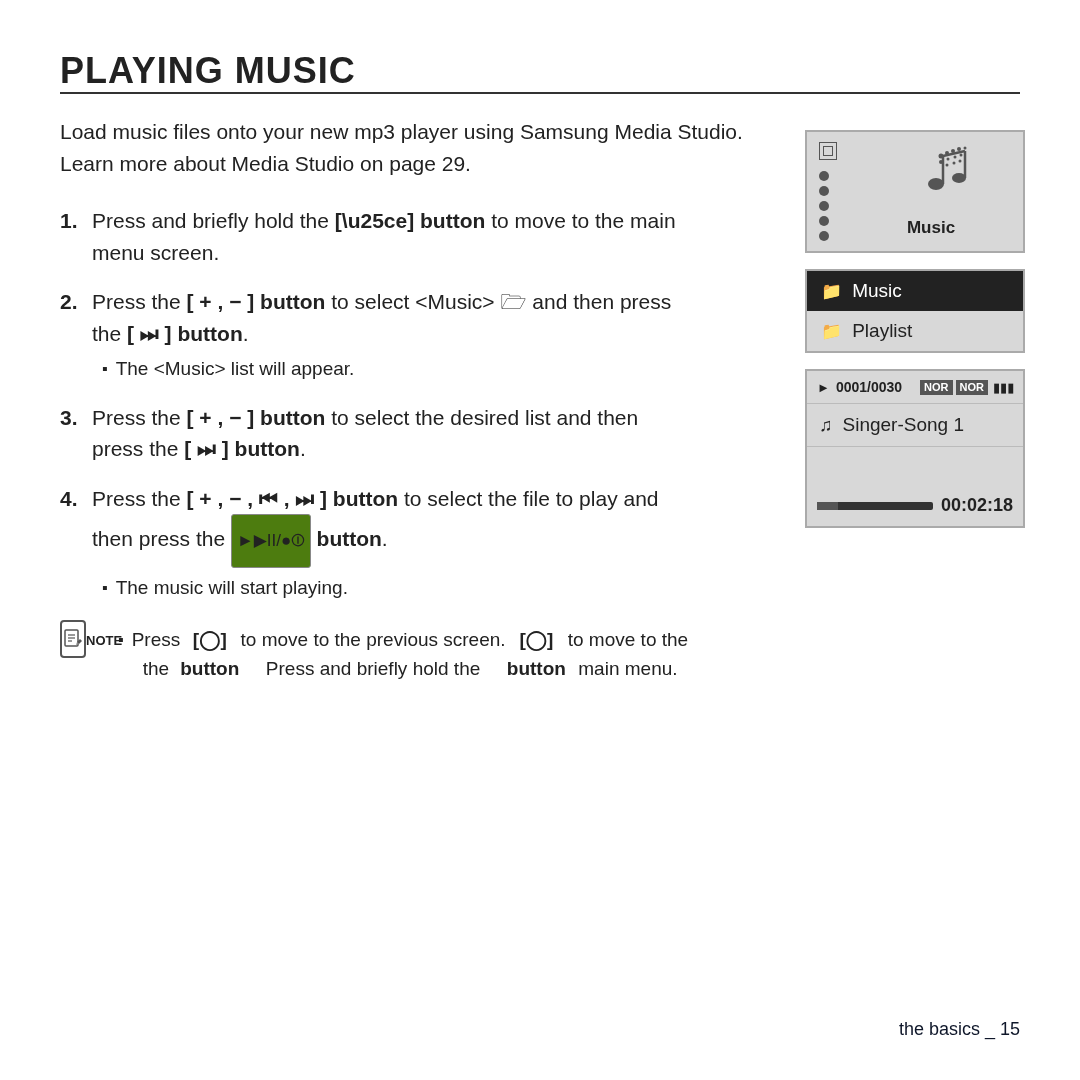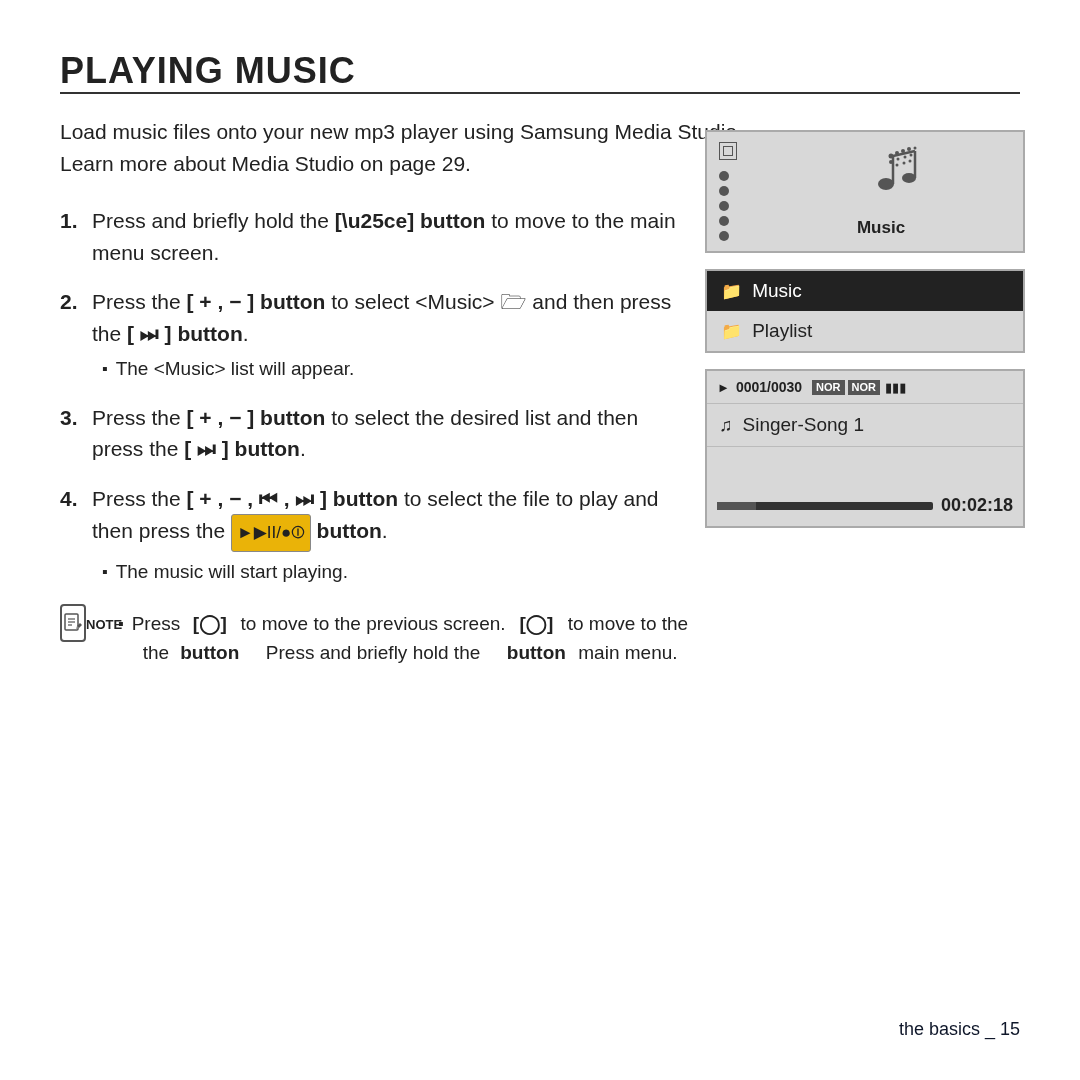--- a/index.html
+++ b/index.html
@@ -111,21 +111,21 @@
       font-size: 13px;
       font-weight: 700;
       margin-top: 2px;
     }
 
     
     .ui-panels {
       position: absolute;
       top: 130px;
       right: 55px;
-      width: 320px;
+      width: 220px;
       display: flex;
       flex-direction: column;
       gap: 16px;
     }
 
     
     .panel-main-menu {
       border: 2px solid #aaa;
       background: #d8d8d8;
       padding: 10px 12px;
@@ -206,21 +206,21 @@
     }
 
     .track-counter {
       font-size: 14px;
       font-weight: 600;
     }
 
     .status-badges {
       display: flex;
       gap: 3px;
-      margin-left: 4px;
+      margin-left: 12px;
     }
 
     .badge {
       border: 1.5px solid #555;
       font-size: 11px;
       font-weight: 700;
       padding: 0 3px;
       background: #555;
       color: white;
     }
@@ -318,21 +318,21 @@
       Press the <b>[ + , − ] button</b> to select the desired list and
       then press the <b>[ ⏭ ] button</b>.
     </div>
   </li>
 
   <li class="step">
     <span class="step-num"><b>4.</b></span>
     <div class="step-content">
       Press the <b>[ + , − , ⏮ , ⏭ ] button</b> to select the file to
       play and then press the
-      <span style="display:inline-flex;align-items:center;border:1.5px solid #888;padding:5px 5px;border-radius:3px;font-size:17px;background:#eab308;">►▶II/●⏼</span>
+      <span style="display:inline-flex;align-items:center;border:1.5px solid #888;padding:13px 5px;border-radius:3px;font-size:17px;background:#4d7c0f;">►▶II/●⏼</span>
       <b> button</b>.
       <ul class="sub-bullets">
         <li>The music will start playing.</li>
       </ul>
     </div>
   </li>
 </ol>
 
 <div class="note-box">
   <div class="note-icon-wrap">

